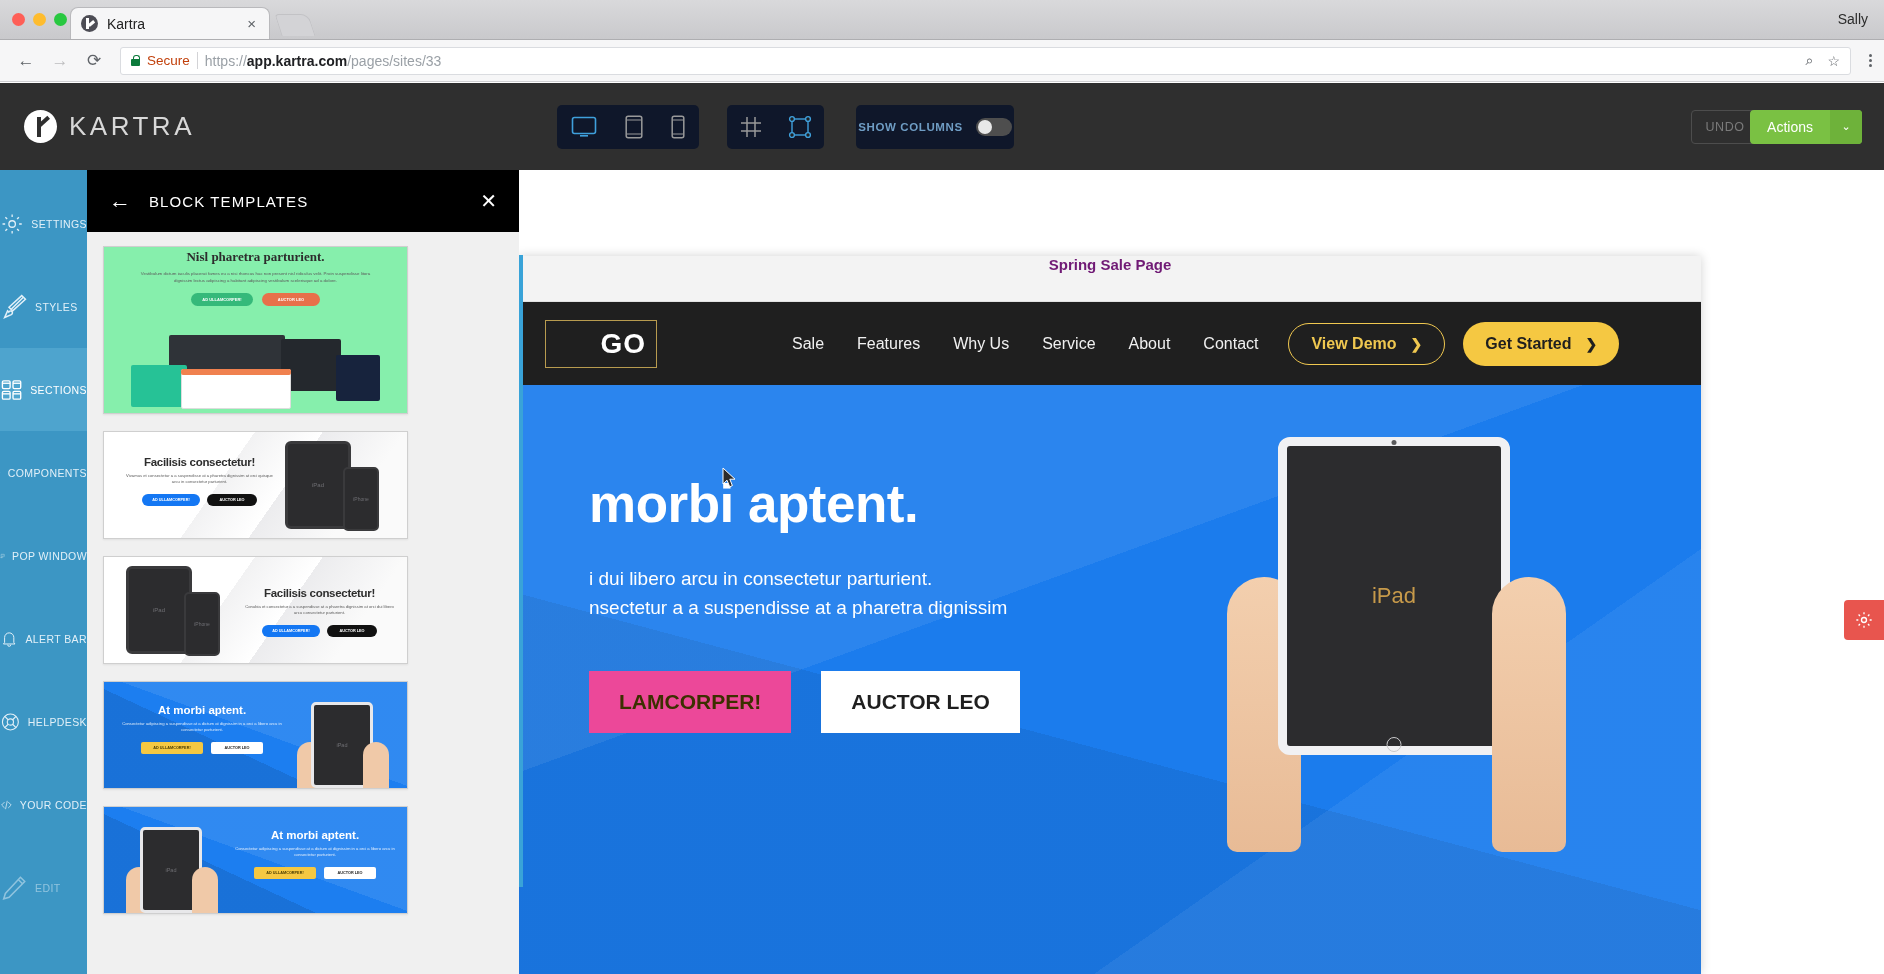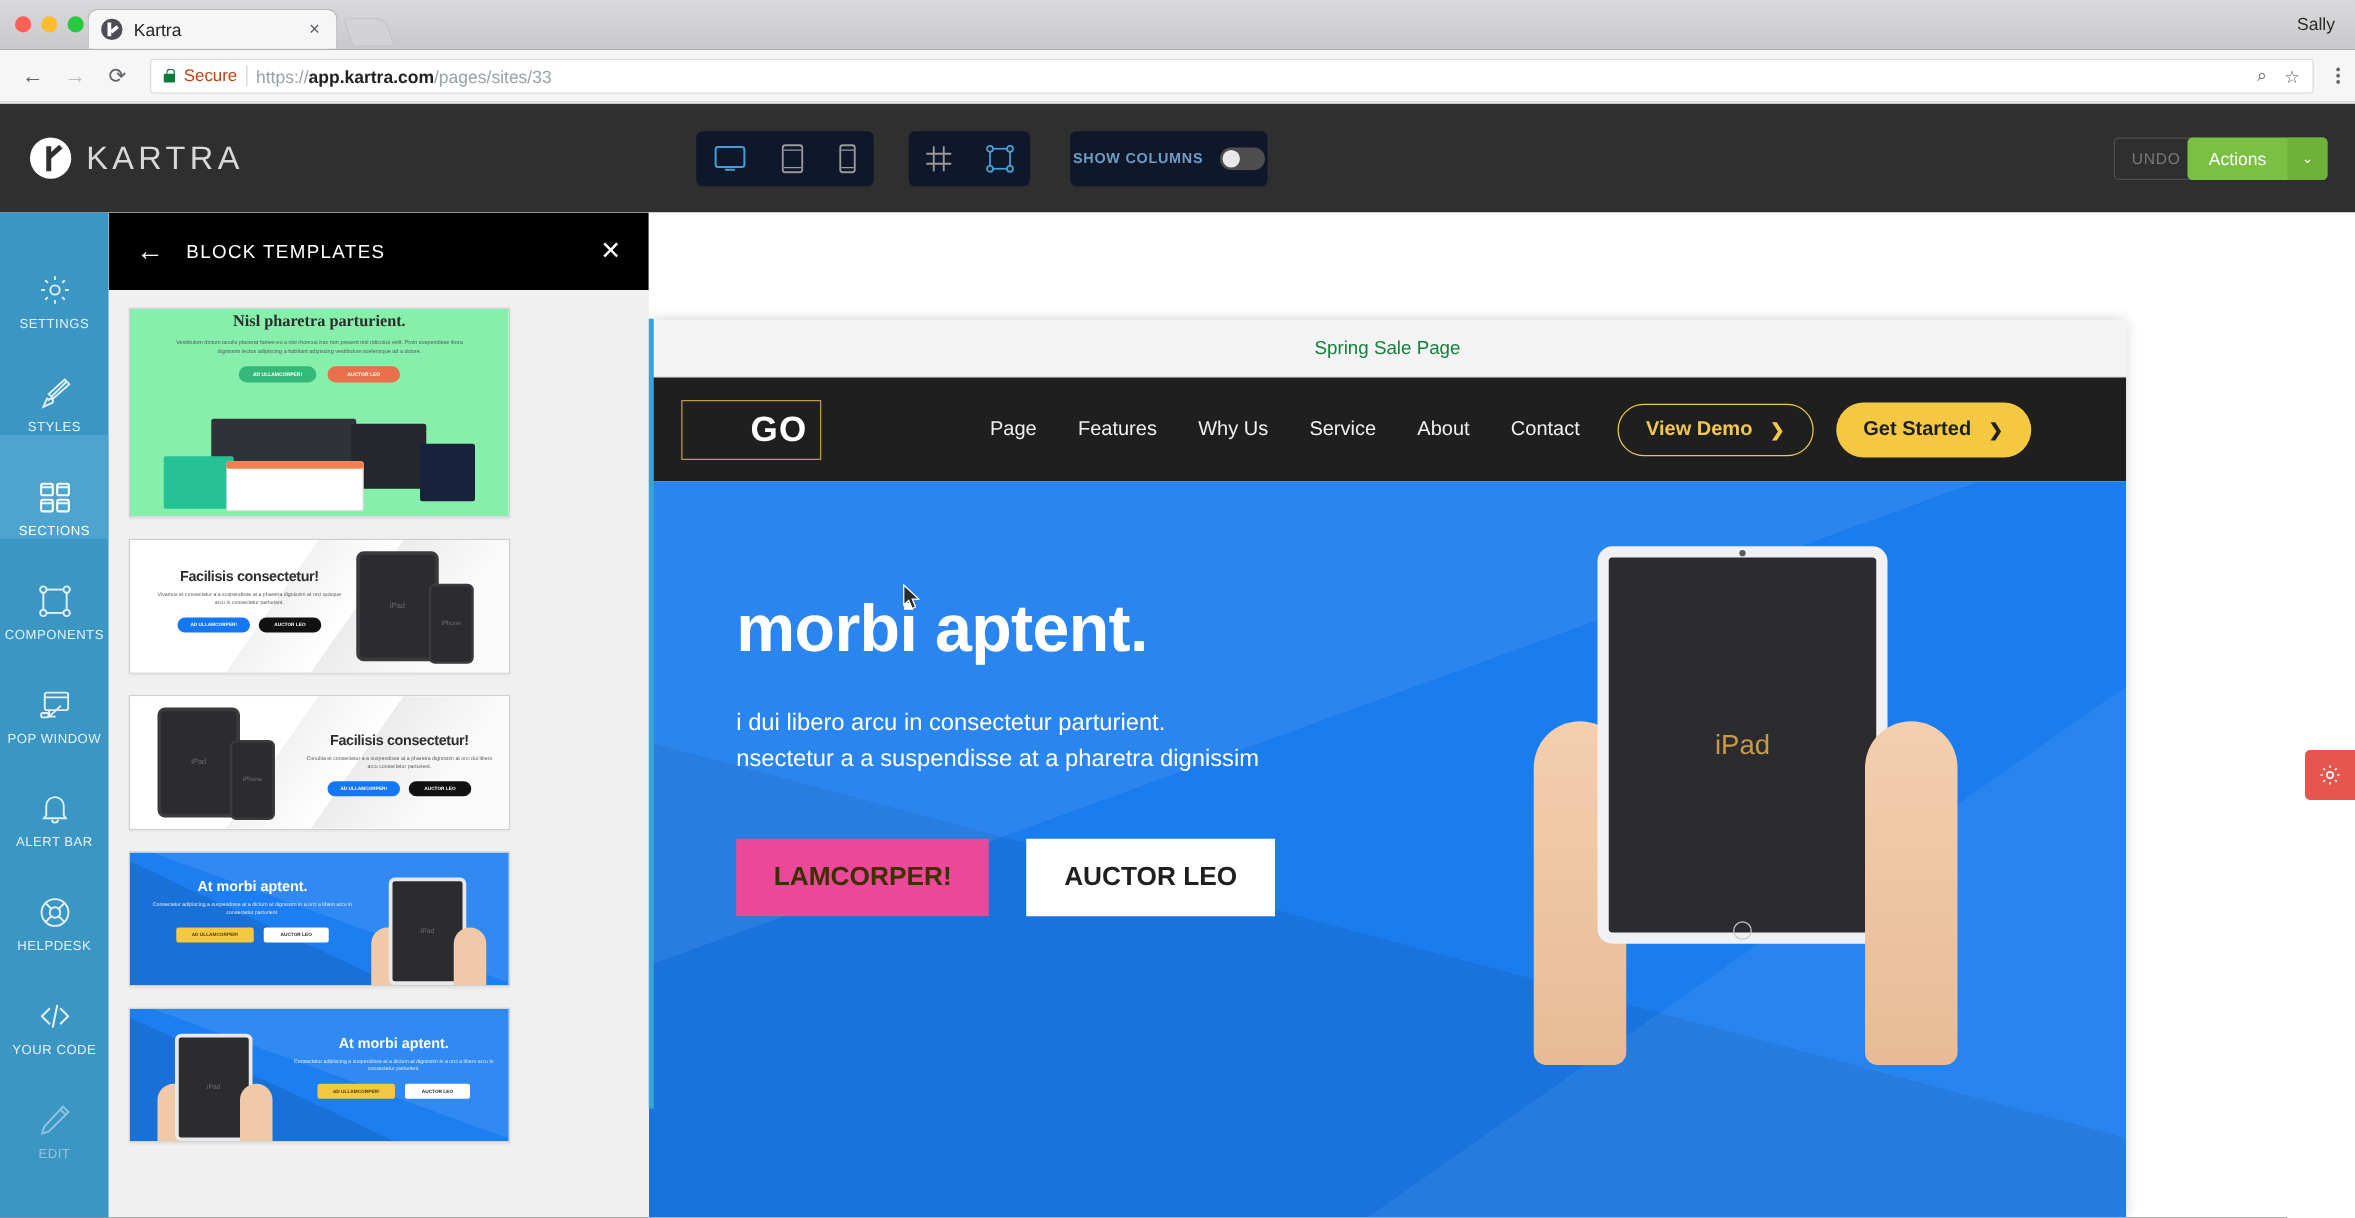--- a/index.html
+++ b/index.html
@@ -150,21 +150,21 @@
   }
 
   
   .rail {
     position: absolute; left: 0; top: 87px; width: 87px; height: 804px;
     background: #3c96c4; display: flex; flex-direction: column; align-items: center;
     padding-top: 12px; overflow: hidden;
   }
   .rail-item {
     width: 87px; height: 83px;
-    display: flex; flex-direction: column; align-items: center; justify-content: flex-end;
+    display: flex; align-items: center; justify-content: flex-start;
     gap: 7px; color: #e2f0f8; cursor: pointer;
   }
   .rail-item.active { background: #4ea4ce; color: #fff; }
   .rail-item.dim { opacity: .5; }
   .rail-label { font-size: 10.5px; letter-spacing: .4px; white-space: nowrap; }
 
   
   .panel {
     position: absolute; left: 87px; top: 87px;
     width: 432px; height: 804px;
@@ -269,22 +269,22 @@
   }
   .canvas-inner { position: absolute; left: -87px; top: 0; width: 1452px; }
   .page-frame {
     position: absolute; left: 87px; top: 86px;
     width: 1182px; height: 718px;
     box-shadow: 0 0 10px rgba(0,0,0,.18);
     background: #fff; overflow: hidden;
   }
   .page-titlebar {
     height: 46px; background: #f3f3f3; border-bottom: 1px solid #e2e2e2;
-    display: flex; align-items: center; justify-content: center;
-    font-size: 15px; color: #15803d;
+    display: flex; justify-content: center;
+    font-size: 15px; color: #701a75; font-weight: bold;
   }
   .site-nav {
     height: 83px; background: #1f1f1f;
     display: flex; align-items: center; padding: 0 26px; gap: 0;
   }
   .site-logo {
     width: 112px; height: 48px; border: 1.5px solid #b89b4f;
     display: flex; align-items: center; justify-content: flex-end;
     padding-right: 10px; color: #fff; font-size: 28px; font-weight: 700;
     letter-spacing: 1px; flex: none;
@@ -551,21 +551,21 @@
 
           <div class="page-titlebar">
             <span>Spring Sale Page</span>
           </div>
 
           <div class="site-nav">
             <div class="site-logo">
               <span>GO</span>
             </div>
             <div class="nav-links">
-              <a href="#">Page</a>
+              <a href="#">Sale</a>
               <a href="#">Features</a>
               <a href="#">Why Us</a>
               <a href="#">Service</a>
               <a href="#">About</a>
               <a href="#">Contact</a>
             </div>
             <div class="nav-cta">
               <div class="btn-outline">
                 <span>View Demo</span>
                 <span class="chev">❯</span>

